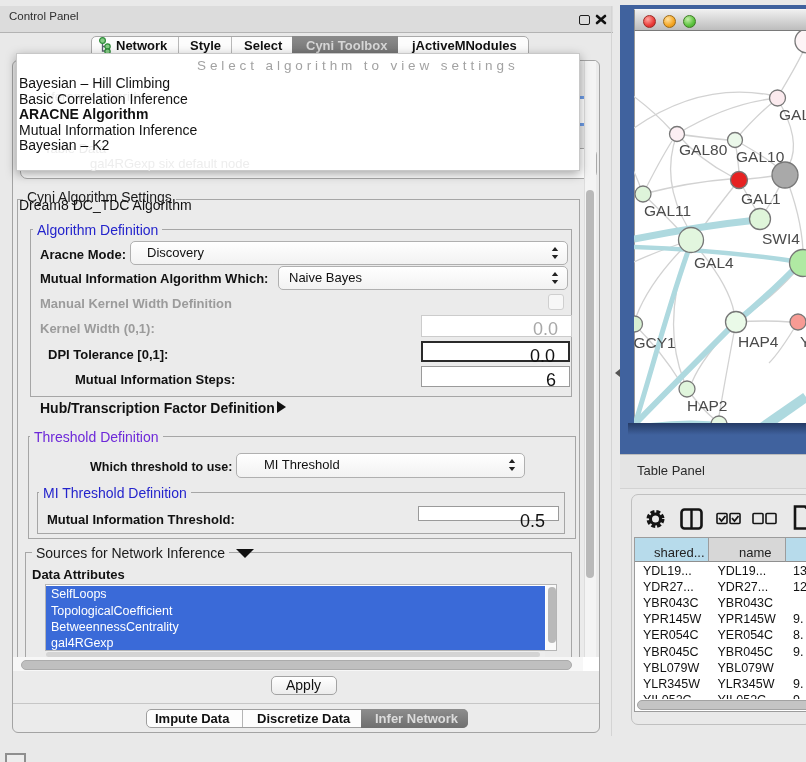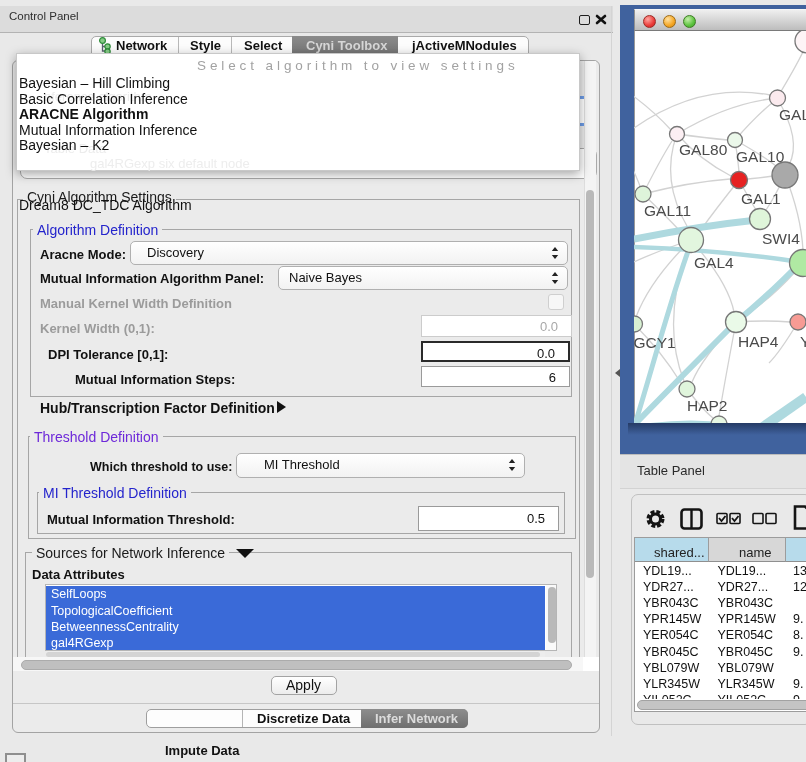--- a/index.html
+++ b/index.html
@@ -9,21 +9,21 @@
   .lbl{position:absolute;font-size:13px;color:#111;white-space:nowrap;}
   .b{font-weight:bold;}
   .fl{position:absolute;font-size:13px;font-weight:bold;color:#111;white-space:nowrap;}
   .gl{position:absolute;font-size:14px;color:#1a1a1a;white-space:nowrap;background:#ebebeb;padding:0 4px;}
   .dis{color:#9b9b9b;}
   .combo{position:absolute;background:linear-gradient(#ffffff,#f2f2f2);
          border:1px solid #b0b0b0;border-radius:5px;
          box-shadow:inset 0 1px 0 #fff;}
   .combo .ct{position:absolute;left:16px;top:3px;font-size:13px;color:#111;}
   .field{position:absolute;background:#fff;border:1px solid #9a9a9a;
-         font-size:13px;color:#111;text-align:right;}
+         font-size:18px;color:#111;text-align:right;}
   .fv{position:absolute;right:13px;top:3px;}
 </style>
 </head>
 <body>
 
 <div class="abs" style="left:0;top:0;width:620px;height:762px;background:#e9e9e9;"></div>
 
 <div class="abs" style="left:0;top:6px;width:613px;height:26px;background:#dcdcdc;border-bottom:1px solid #b3b3b3;"></div>
 <div class="lbl" style="left:9px;top:10px;font-size:11.5px;color:#2e2e2e;">Control Panel</div>
 <div class="abs" style="left:579px;top:15px;width:9px;height:8px;border:1.5px solid #1d1d1d;border-radius:2px;"></div>
@@ -60,21 +60,21 @@
 
 <div class="fl" style="left:40px;top:247px;">Aracne Mode:</div>
 <div class="combo" style="left:130px;top:241px;width:436px;height:22px;">
   <span class="ct">Discovery</span>
   <svg class="abs" style="right:8px;top:5px;" width="8" height="12" viewBox="0 0 8 12">
     <path d="M4 0 L7.2 4 L0.8 4 Z" fill="#222"></path>
       <path d="M4 12 L7.2 8 L0.8 8 Z" fill="#222"></path>
   </svg>
 </div>
 
-<div class="fl" style="left:40px;top:271px;">Mutual Information Algorithm Panel:</div>
+<div class="fl" style="left:40px;top:271px;">Mutual Information Algorithm Which:</div>
 <div class="combo" style="left:278px;top:266px;width:288px;height:22px;">
   <span class="ct" style="left:10px;">Naive Bayes</span>
   <svg class="abs" style="right:8px;top:5px;" width="8" height="12" viewBox="0 0 8 12">
     <path d="M4 0 L7.2 4 L0.8 4 Z" fill="#222"></path>
       <path d="M4 12 L7.2 8 L0.8 8 Z" fill="#222"></path>
   </svg>
 </div>
 
 <div class="fl dis" style="left:40px;top:296px;">Manual Kernel Width Definition</div>
 <div class="abs" style="left:548px;top:294px;width:14px;height:14px;border:1.5px solid #cfcfcf;border-radius:3px;background:#f7f7f7;"></div>
@@ -106,21 +106,21 @@
   <svg class="abs" style="right:8px;top:5px;" width="8" height="12" viewBox="0 0 8 12">
     <path d="M4 0 L7.2 4 L0.8 4 Z" fill="#222"></path>
       <path d="M4 12 L7.2 8 L0.8 8 Z" fill="#222"></path>
   </svg>
 </div>
 
 <div class="abs" style="left:37px;top:492px;width:526px;height:40px;border:1px solid #a6a6a6;"></div>
 <div class="gl" style="left:39px;top:485px;color:#2424cc;">MI Threshold Definition</div>
 
 <div class="fl" style="left:47px;top:512px;">Mutual Information Threshold:</div>
-<div class="field" style="left:418px;top:506px;width:141px;height:25px;box-sizing:border-box;">
+<div class="field" style="left:418px;top:506px;width:141px;height:15px;box-sizing:border-box;">
     <span class="fv" style="top:4px;">0.5</span>
   </div>
 
 <div class="abs" style="left:25px;top:552px;width:545px;height:104px;border:1px solid #a6a6a6;border-bottom:none;"></div>
 <div class="gl" style="left:32px;top:545px;">Sources for Network Inference</div>
 <div class="abs" style="left:236px;top:549px;width:0;height:0;border-top:9.5px solid #111;border-left:9px solid transparent;border-right:9px solid transparent;"></div>
 
 <div class="fl" style="left:32px;top:567px;font-size:13px;">Data Attributes</div>
 
 <div class="abs" style="left:45px;top:584px;width:512px;height:67px;background:#fff;border:1px solid #b5b5b5;box-sizing:border-box;"></div>
@@ -143,21 +143,21 @@
 <div class="abs" style="left:584px;top:61px;width:11px;height:596px;background:#f4f4f4;border-left:1px solid #ddd;"></div>
 <div class="abs" style="left:585.5px;top:190px;width:8px;height:388px;background:#b9b9b9;border-radius:4.5px;"></div>
 
 <div class="abs" style="left:271px;top:676px;width:66px;height:19px;background:linear-gradient(#ffffff,#ececec);border:1px solid #a3a3a3;border-radius:5px;box-sizing:border-box;"></div>
 <div class="lbl" style="left:286px;top:676.5px;font-size:14px;">Apply</div>
 
 <div class="abs" style="left:13px;top:703px;width:586px;height:1px;background:#c6c6c6;"></div>
 <div class="abs" style="left:146px;top:709px;width:322px;height:19px;background:#fdfdfd;border:1px solid #9e9e9e;border-radius:5px;box-sizing:border-box;"></div>
 <div class="abs" style="left:242px;top:710px;width:1px;height:17px;background:#b5b5b5;"></div>
 <div class="abs" style="left:361px;top:709px;width:107px;height:19px;background:linear-gradient(#8d8d8d,#6f6f6f);border-radius:0 5px 5px 0;"></div>
-<div class="lbl b" style="left:165px;top:710.5px;margin-top:32px;">Impute Data</div>
+<div class="lbl b" style="left:155px;top:710.5px;">Impute Data</div>
 <div class="lbl b" style="left:257px;top:710.5px;">Discretize Data</div>
 <div class="lbl b" style="left:375px;top:710.5px;color:#dcdcdc;">Infer Network</div>
 
 <div class="abs" style="left:5px;top:753px;width:21px;height:12px;background:#ededed;border:2px solid #8f8f8f;box-sizing:border-box;"></div>
 
 <div class="abs" style="left:16px;top:53px;width:564px;height:118px;background:#fff;border:1px solid #c8c8c8;box-shadow:0 3px 10px rgba(0,0,0,0.35);box-sizing:border-box;"></div>
 <div class="lbl" style="left:197px;top:58px;font-size:13.5px;color:#a2a2a2;letter-spacing:3.9px;">Select algorithm to view settings</div>
 <div class="lbl" style="left:44px;top:89px;color:#ececec;">nference algorithm</div>
 <div class="lbl" style="left:44px;top:141px;color:#ececec;">Table Data</div>
 <div class="lbl" style="left:90px;top:156px;color:#ededed;">gal4RGexp   six default node</div>

